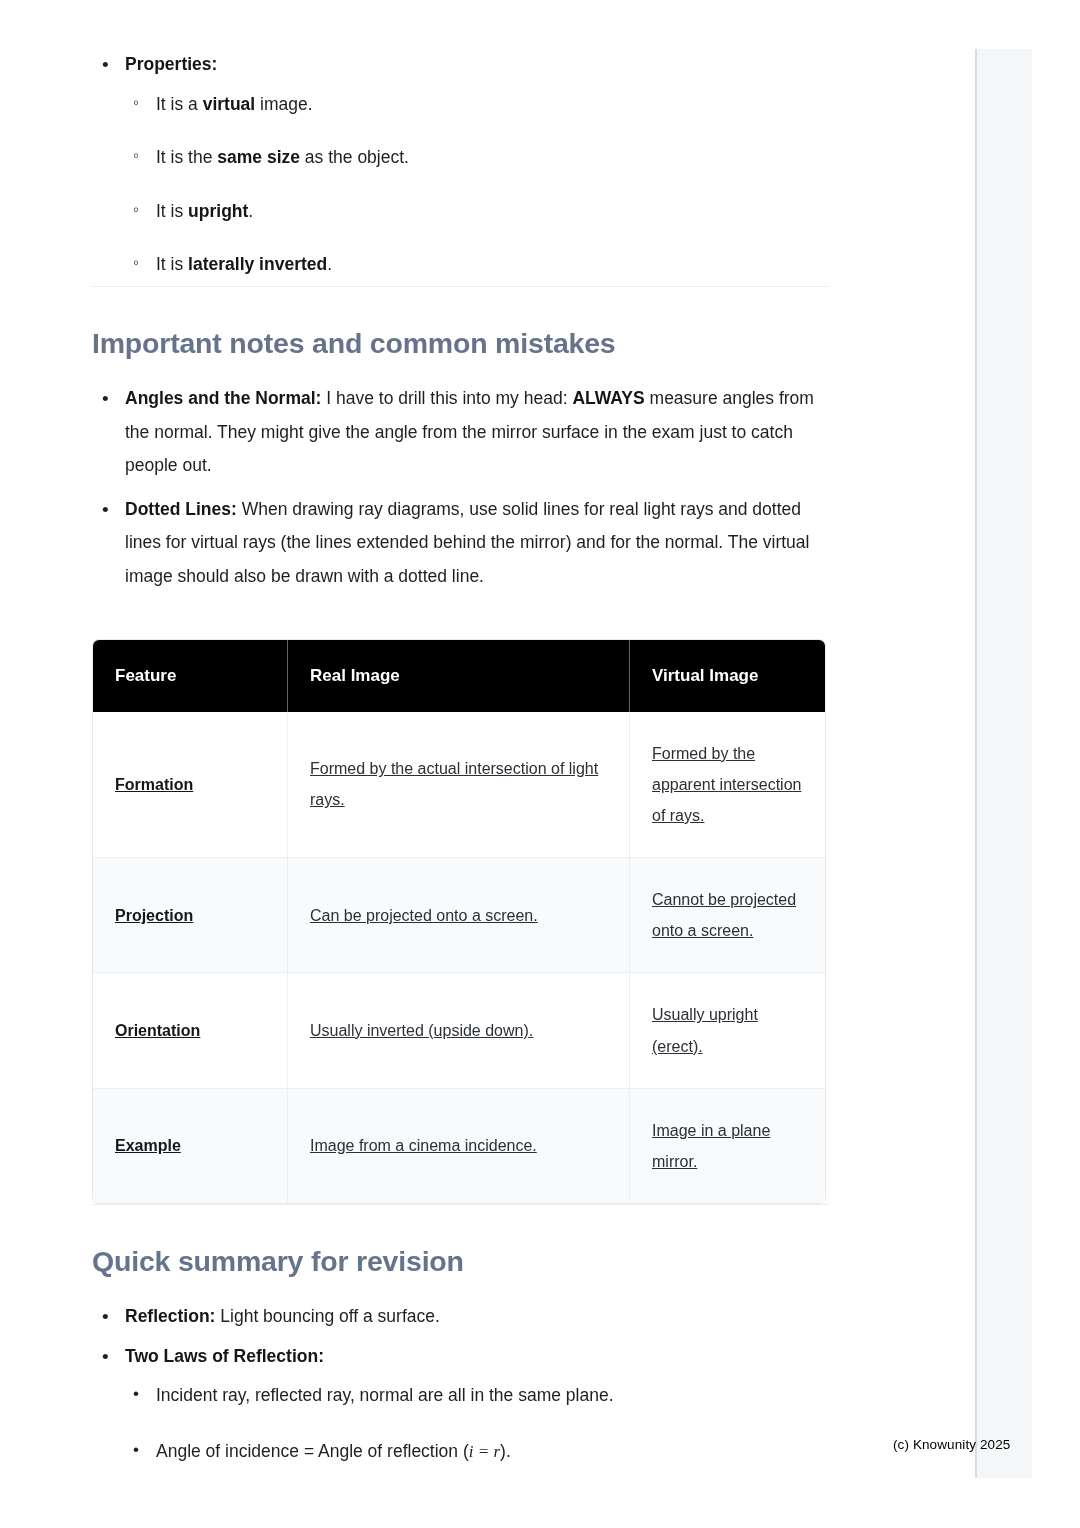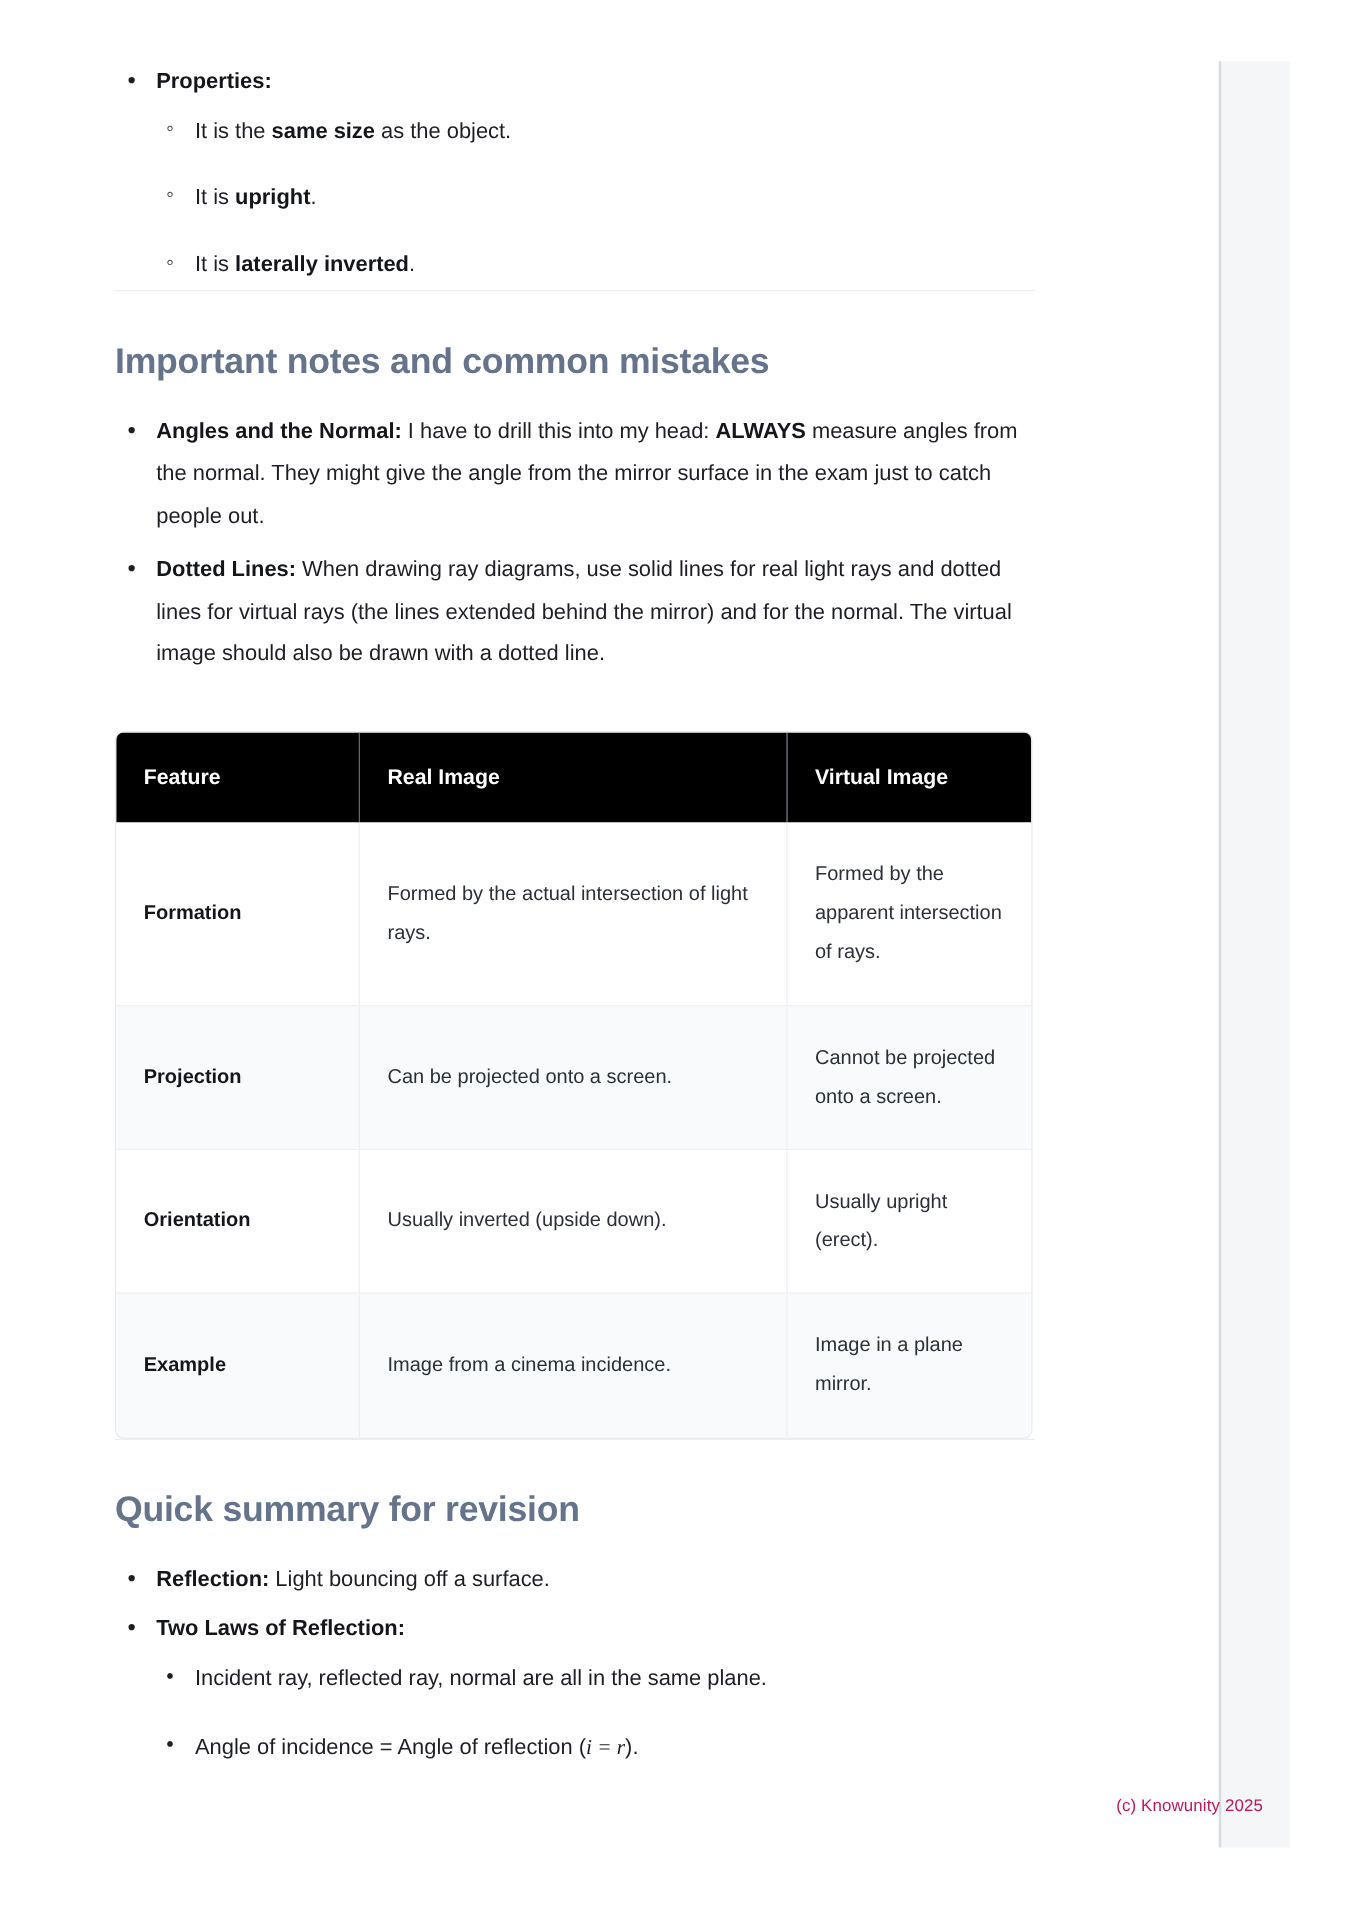--- a/index.html
+++ b/index.html
@@ -160,20 +160,21 @@
   table.cmp th.c1 { width: 150px; }
   table.cmp th.c2 { width: 297px; }
 
   table.cmp td {
     padding: 26px 22px;
     border-right: 1px solid #edf0f3;
     border-top: 1px solid #edf0f3;
     vertical-align: middle;
     color: #2b2f36;
     line-height: 1.95;
+    text-decoration: underline;
   }
   table.cmp td:last-child { border-right: 0; }
   table.cmp td.feat {
     font-weight: 700;
     color: #14161a;
   }
   table.cmp tbody tr:nth-child(even) { background: #f8fafc; }
   table.cmp tbody tr:nth-child(odd) { background: #ffffff; }
   table.cmp tbody tr:first-child td { border-top: 0; }
 
@@ -186,36 +187,37 @@
     font-style: italic;
     font-size: 17px;
   }
 
   
   .watermark {
     position: absolute;
     left: 893px;
     top: 1437px;
     font-size: 13.5px;
-    color: #be185d;
+    color: #000000;
     white-space: nowrap;
     letter-spacing: 0.1px;
   }
 </style>
 </head>
 <body>
 
 <div class="page">
   <div class="content">
 
     <div class="props-block">
       <ul class="lvl1">
         <li class="txt tight">
           <span class="b">Properties:</span>
           <ul class="lvl2">
+            <li class="txt hollow"><span>It is a </span><span class="b">virtual</span><span> image.</span></li>
             <li class="txt hollow"><span>It is the </span><span class="b">same size</span><span> as the object.</span></li>
             <li class="txt hollow"><span>It is </span><span class="b">upright</span><span>.</span></li>
             <li class="txt hollow"><span>It is </span><span class="b">laterally inverted</span><span>.</span></li>
           </ul>
         </li>
       </ul>
     </div>
 
     <hr class="rule rule-1">
 

